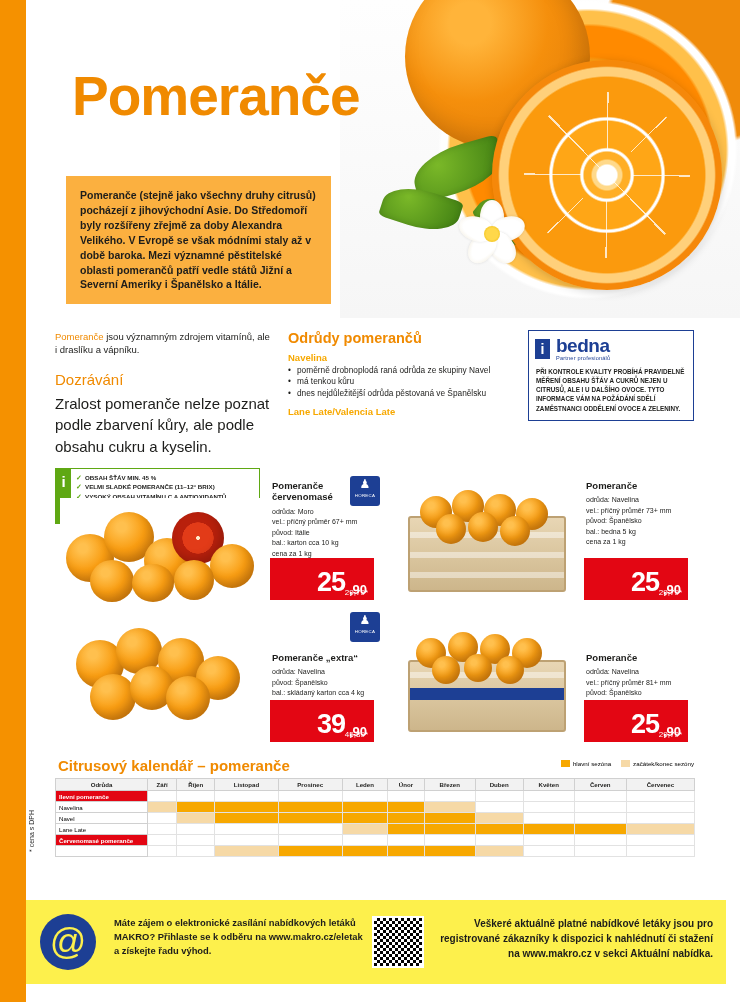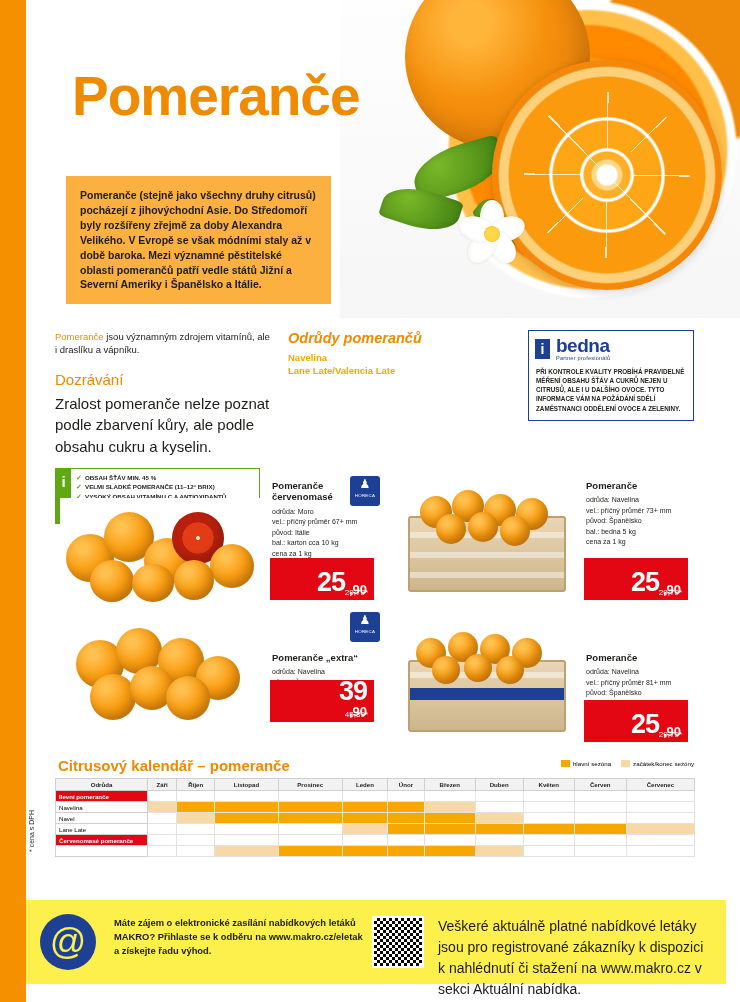--- a/index.html
+++ b/index.html
@@ -119,21 +119,21 @@
   .lead .hl { color: #f08a00; }
   .sub-h {
     color: #f08a00; font-size: 15px; font-weight: normal;
     margin: 14px 0 5px;
   }
   .para { font-size: 15px; line-height: 1.45; color: #1d1d1b; margin-bottom: 7px; }
   .col-mid {
     position: absolute; left: 288px; top: 330px; width: 226px;
   }
   .col-mid h2 {
-    color: #f08a00; font-size: 14.5px; margin-bottom: 6px; font-style: italic;
+    color: #f08a00; font-size: 14.5px; margin-bottom: 6px;
   }
   .variety-name { color: #f7a800; font-size: 9.5px; font-weight: bold; margin-bottom: 2px; }
   .bullets { list-style: none; margin-bottom: 7px; }
   .bullets li {
     font-size: 8.3px; line-height: 1.38; color: #1d1d1b;
     padding-left: 9px; position: relative;
   }
   .bullets li::before {
     content: "•"; position: absolute; left: 0; color: #1d1d1b;
   }
@@ -260,21 +260,21 @@
   .qr {
     position: absolute; left: 346px; top: 16px; width: 52px; height: 52px;
     background:
       repeating-linear-gradient(90deg, #000 0 3px, #fff 3px 6px),
       repeating-linear-gradient(0deg, #000 0 3px, #fff 3px 6px);
     background-blend-mode: difference;
     border: 2px solid #fff;
   }
   .foot-t2 {
     position: absolute; left: 412px; top: 16px; width: 275px;
-    font-size: 14px; line-height: 1.5; color: #1d1d1b; font-weight: normal;
+    font-size: 10px; line-height: 1.5; color: #1d1d1b; font-weight: bold; text-align: right;
   }
 </style>
 </head>
 <body>
 
 <div class="page">
 
   <div class="rail"></div>
   <div class="rail-text">* cena s DPH</div>
 
@@ -303,20 +303,25 @@
       <span class="hl">Pomeranče</span><span> jsou významným zdrojem vitamínů, ale i draslíku a vápníku.</span>
     </div>
     <div class="sub-h">Dozrávání</div>
     <div class="para">Zralost pomeranče nelze poznat podle zbarvení kůry, ale podle obsahu cukru a kyselin.</div>
   </div>
 
   <div class="col-mid">
     <h2>Odrůdy pomerančů</h2>
 
     <div class="variety-name">Navelina</div>
+    <ul class="bullets">
+      <li>poměrně drobnoplodá raná odrůda ze skupiny Navel</li>
+      <li>má tenkou kůru</li>
+      <li>dnes nejdůležitější odrůda pěstovaná ve Španělsku</li>
+    </ul>
 
     <div class="variety-name">Lane Late/Valencia Late</div>
   </div>
 
   <div class="makro-box">
     <div class="makro-head">
       <div class="makro-i">i</div>
       <div>
         <div class="makro-logo">bedna</div>
         <div class="makro-sub">Partner profesionálů</div>
@@ -404,21 +409,21 @@
     <div class="h-ico">♟</div>
     <div class="h-tx">HORECA</div>
   </div>
   <div class="prod-info" style="left:272px; top:652px; width:95px;">
     <div class="pname">Pomeranče „extra“</div>
     <div>odrůda: Navelina</div>
     <div>původ: Španělsko</div>
     <div>bal.: skládaný karton cca 4 kg</div>
     <div>cena za 1 kg</div>
   </div>
-  <div class="price-tag" style="left:270px; top:680px;flex-direction:column;">
+  <div class="price-tag" style="left:270px; top:700px;">
     <span class="price-main">39</span>
     <span class="price-dec">,90</span>
     <span class="price-old">45,89*</span>
   </div>
 
   <div class="photo" style="left:400px; top:620px; width:175px; height:120px;">
     <div class="crate" style="left:8px; top:40px; width:158px; height:72px;">
       <div class="crate-band" style="top:26px;"></div>
       <div class="crate-slat" style="top:10px;"></div>
     </div>

